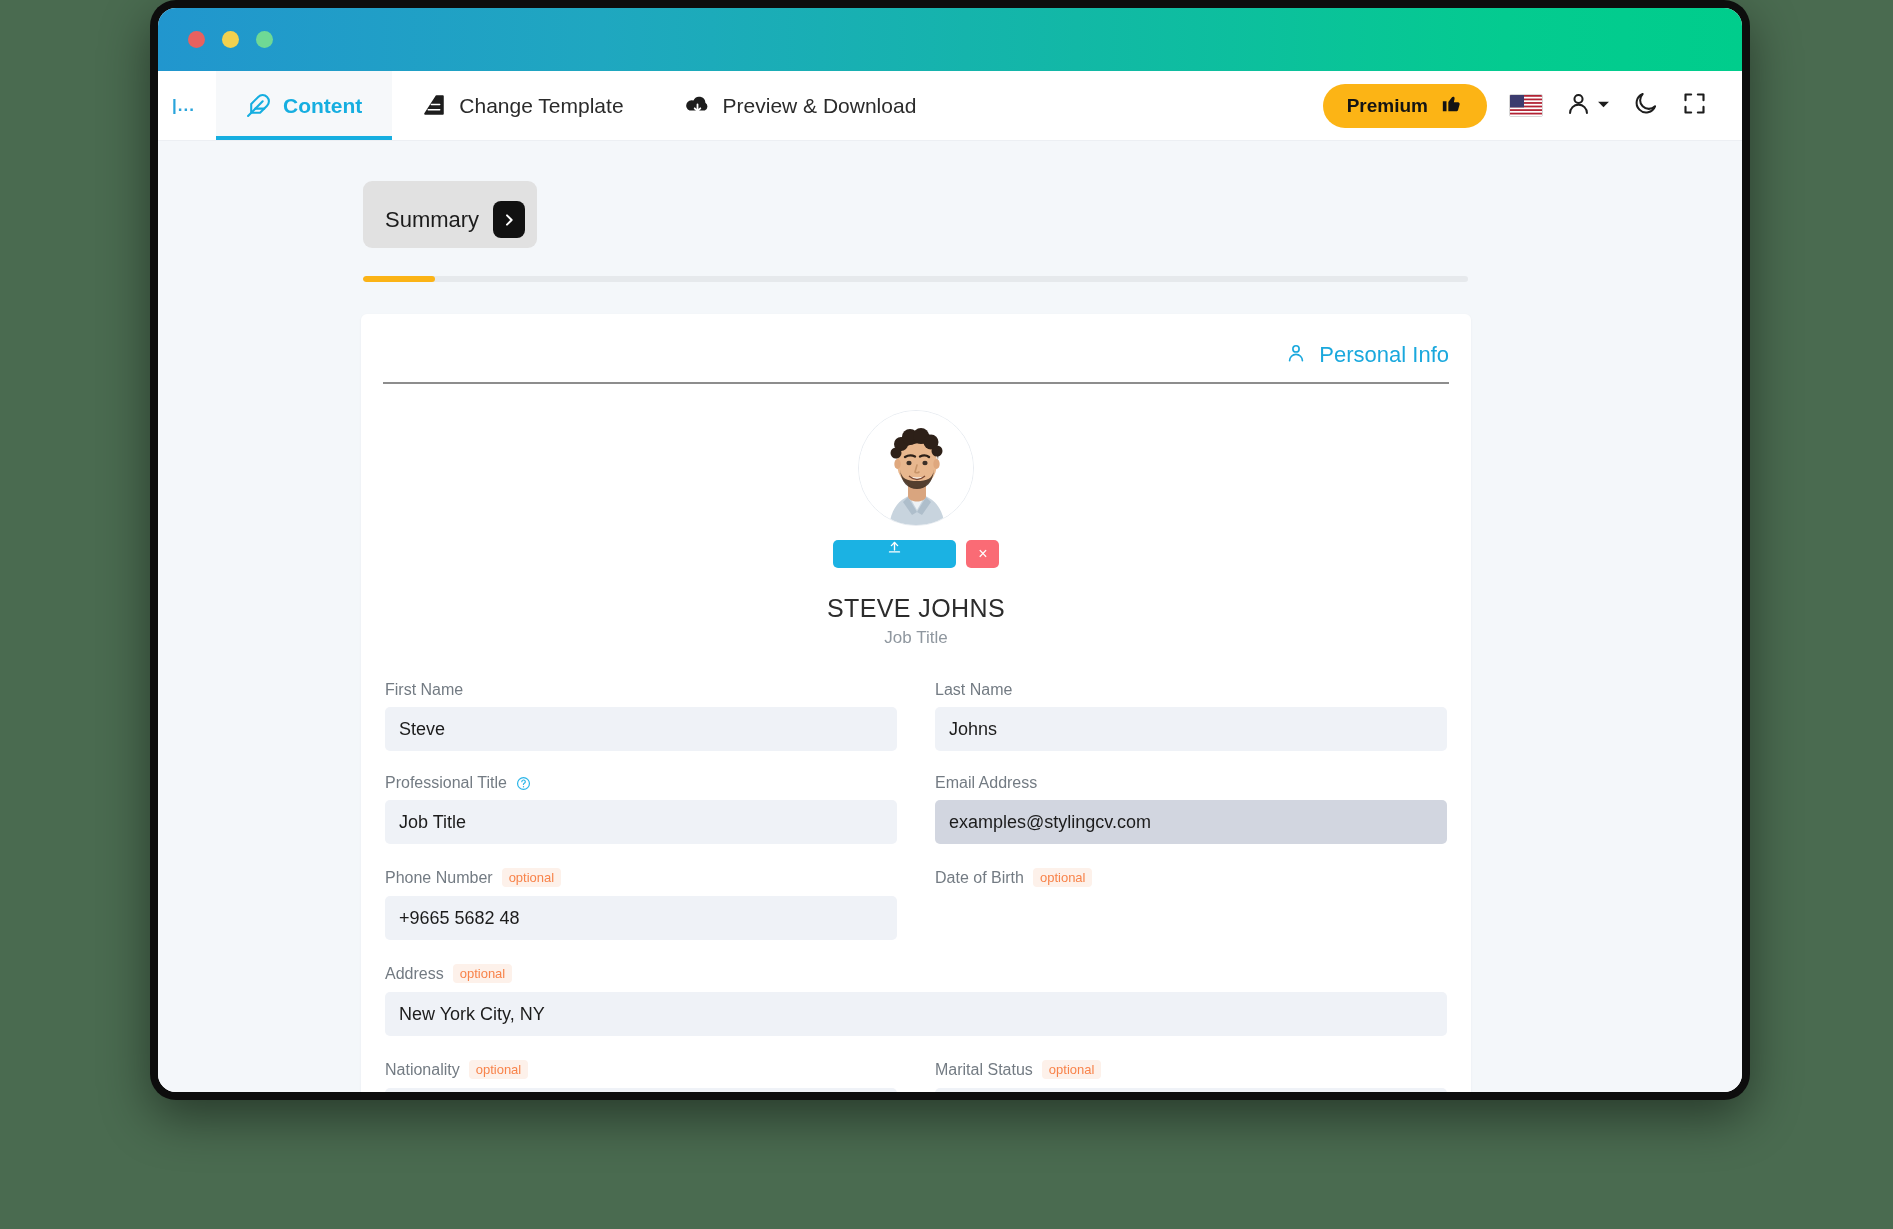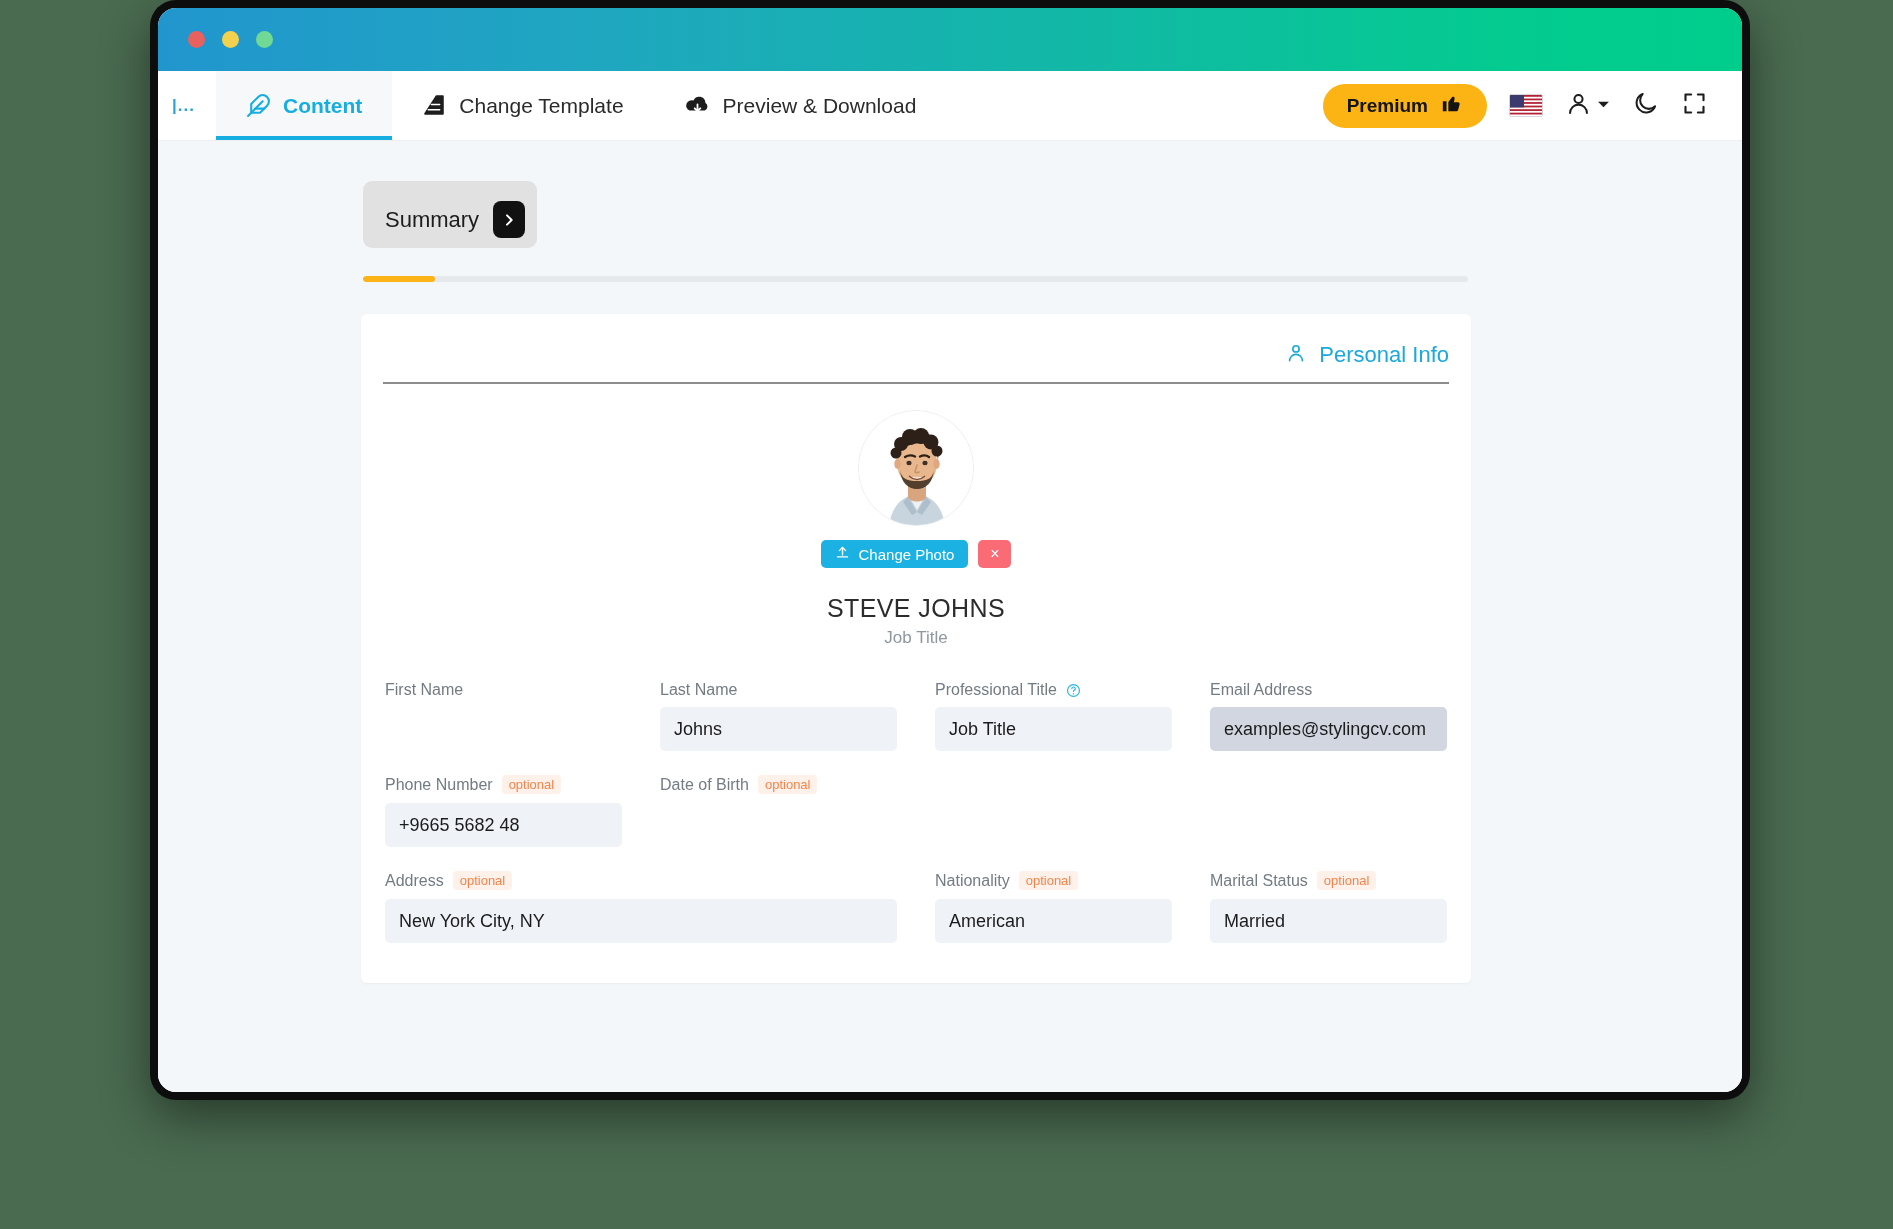--- a/index.html
+++ b/index.html
@@ -257,20 +257,21 @@
     gap: 9px;
     background: #1bb2e3;
     color: #fff;
     border: none;
     border-radius: 5px;
     height: 28px;
     padding: 0 14px;
     font-size: 15px;
     font-family: "Liberation Sans", sans-serif;
     cursor: pointer;
+    flex-direction: column;
   }
   .remove-photo-btn {
     background: #fa6b75;
     color: #fff;
     border: none;
     border-radius: 5px;
     height: 28px;
     width: 33px;
     font-size: 16px;
     font-family: "Liberation Sans", sans-serif;
@@ -289,21 +290,21 @@
   .person-role {
     margin-top: 5px;
     font-size: 17px;
     color: #8f979f;
   }
 
   
   .form-grid {
     margin-top: 34px;
     display: grid;
-    grid-template-columns: 1fr 1fr 1fr 1fr;
+    grid-template-columns: 1fr 1fr;
     column-gap: 38px;
     row-gap: 24px;
     padding: 0 2px;
   }
   .field.full { grid-column: 1 / span 2; }
 
   .field-label {
     display: flex;
     align-items: center;
     gap: 9px;
@@ -539,21 +540,21 @@
               <button class="remove-photo-btn">×</button>
             </div>
 
             <div class="person-name">STEVE JOHNS</div>
             <div class="person-role">Job Title</div>
           </div>
 
           <div class="form-grid" id="form-grid">
               <div class="field"><div class="field-label">
                   <span>First Name</span>
-                </div></div>
+                </div><input type="text" class="field-input" value="Steve" style=""></div>
               <div class="field"><div class="field-label">
                   <span>Last Name</span>
                 </div><input type="text" class="field-input" value="Johns" style=""></div>
               <div class="field"><div class="field-label">
                   <span>Professional Title</span>
                   <span class="help-icon">
                     <svg width="15" height="15" viewBox="0 0 24 24" fill="none" stroke="#2ab5e8" stroke-width="1.9">
                       <circle cx="12" cy="12" r="9.5"></circle>
                       <path d="M9.3 9.2a2.8 2.8 0 1 1 3.6 2.7c-.7.3-1 .9-1 1.7" stroke-linecap="round"></path>
                       <circle cx="12" cy="17.2" r="1.1" fill="#2ab5e8" stroke="none"></circle>

